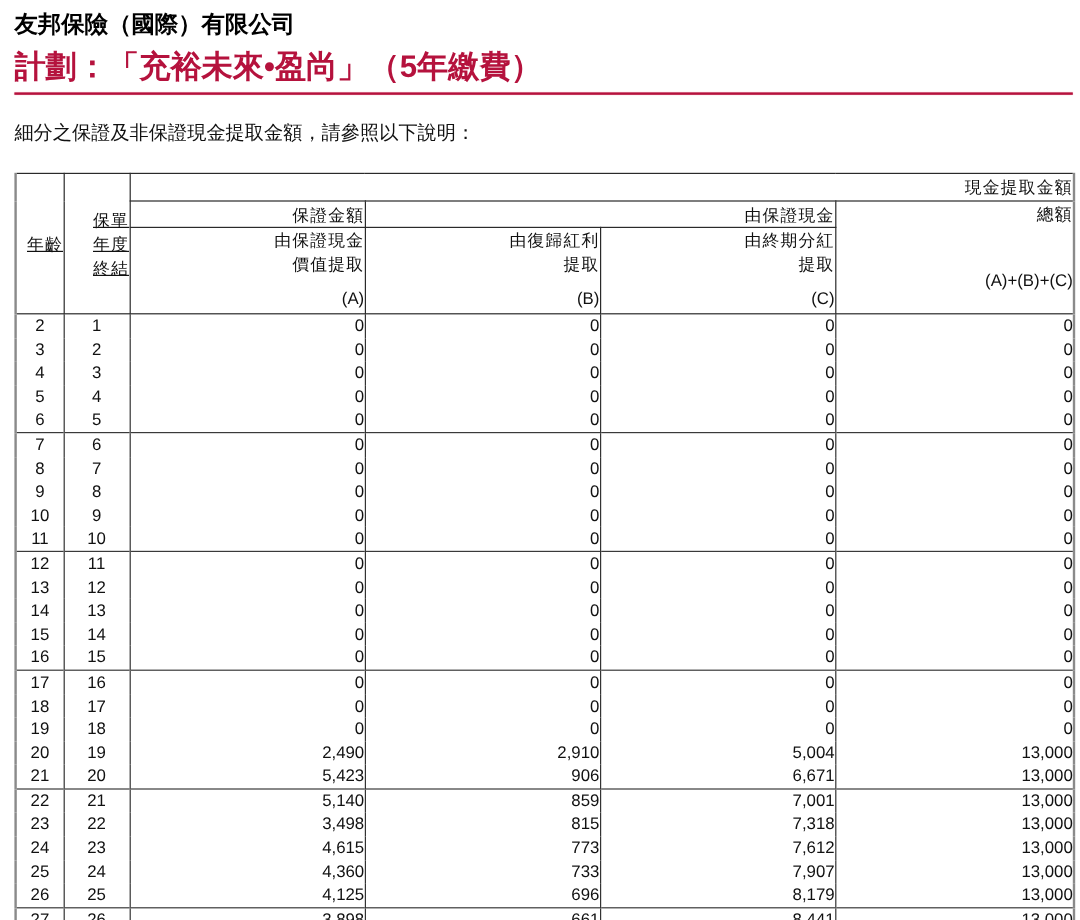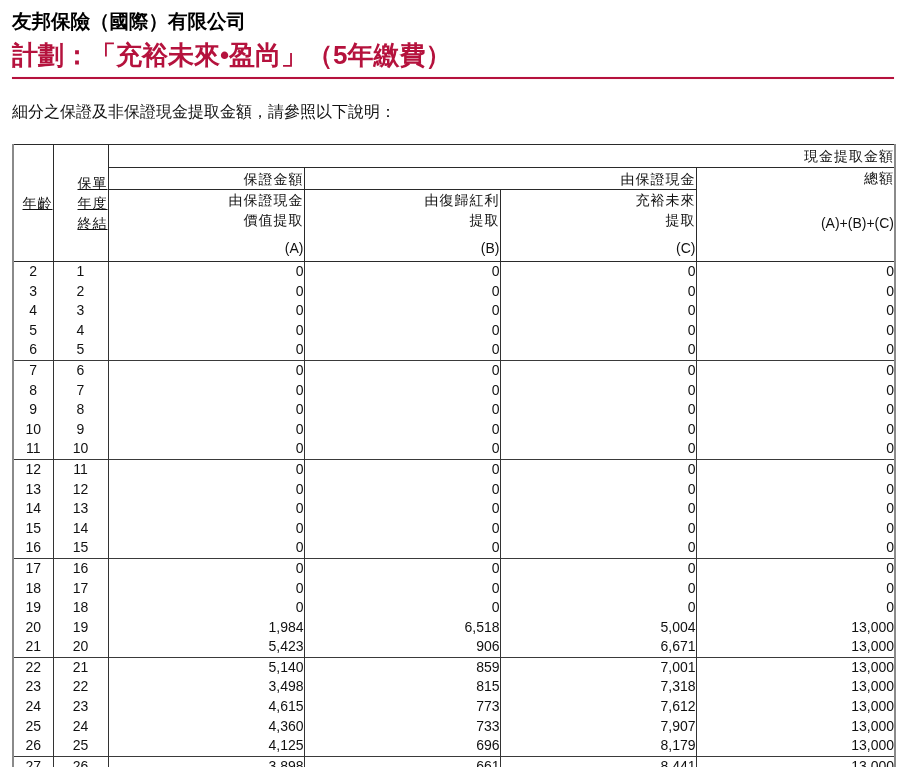--- a/index.html
+++ b/index.html
@@ -38,21 +38,21 @@
       border: 1px solid #2a2a2a; font-weight: normal; text-align: right;
       letter-spacing: 1px; font-size: 14px; line-height: 20px;
     }
     tr.h1 { height: 23px; }
     tr.h2 { height: 22px; padding-left: 13px; }
     tr.h3 { height: 72px; }
     th.v-mid { vertical-align: middle; text-decoration: underline; }
     th.h3c { vertical-align: top; padding-top: 5px; }
     th.h3c .hcode { margin-top: 8px; letter-spacing: 0; }
     th.tot { vertical-align: top; padding-top: 30px; }
-    th.tot .hcode { margin-top: 25px; letter-spacing: 0; }
+    th.tot .hcode { margin-top: 35px; letter-spacing: 0; }
     .outer-l { border-left: 2px solid #8a8a8a !important; }
     .outer-r { border-right: 2px solid #8a8a8a !important; }
 
     tbody tr { height: 19.6px; }
     tbody td {
       border-left: 1px solid #333333; border-right: 1px solid #333333;
       line-height: 19.6px; white-space: nowrap; font-size: 14px;
     }
     tbody tr.grp td { border-top: 1px solid #3a3a3a; }
     td.c-age, td.c-yr { text-align: center; }
@@ -100,21 +100,21 @@
           <div>由保證現金</div>
           <div>價值提取</div>
           <div class="hcode">(A)</div>
         </th>
         <th class="h3c">
           <div>由復歸紅利</div>
           <div>提取</div>
           <div class="hcode">(B)</div>
         </th>
         <th class="h3c">
-          <div>充裕未來</div>
+          <div>由終期分紅</div>
           <div>提取</div>
           <div class="hcode">(C)</div>
         </th>
       </tr>
     </thead>
     <tbody>
       <tr class="grp">
         <td class="c-age outer-l">2</td>
         <td class="c-yr">1</td>
         <td class="c-num">0</td>
@@ -254,22 +254,22 @@
         <td class="c-age outer-l">19</td>
         <td class="c-yr">18</td>
         <td class="c-num">0</td>
         <td class="c-num">0</td>
         <td class="c-num">0</td>
         <td class="c-num c-last outer-r">0</td>
       </tr>
       <tr>
         <td class="c-age outer-l">20</td>
         <td class="c-yr">19</td>
-        <td class="c-num">1,984</td>
-        <td class="c-num">6,518</td>
+        <td class="c-num">2,490</td>
+        <td class="c-num">2,910</td>
         <td class="c-num">5,004</td>
         <td class="c-num c-last outer-r">13,000</td>
       </tr>
       <tr>
         <td class="c-age outer-l">21</td>
         <td class="c-yr">20</td>
         <td class="c-num">5,423</td>
         <td class="c-num">906</td>
         <td class="c-num">6,671</td>
         <td class="c-num c-last outer-r">13,000</td>

